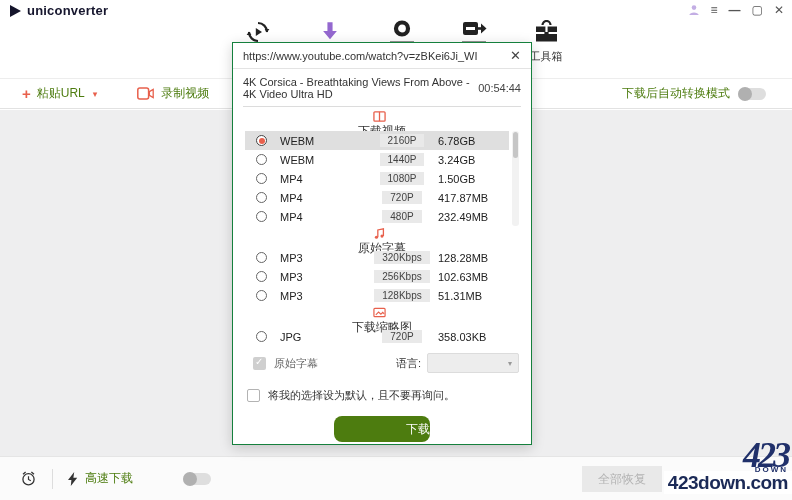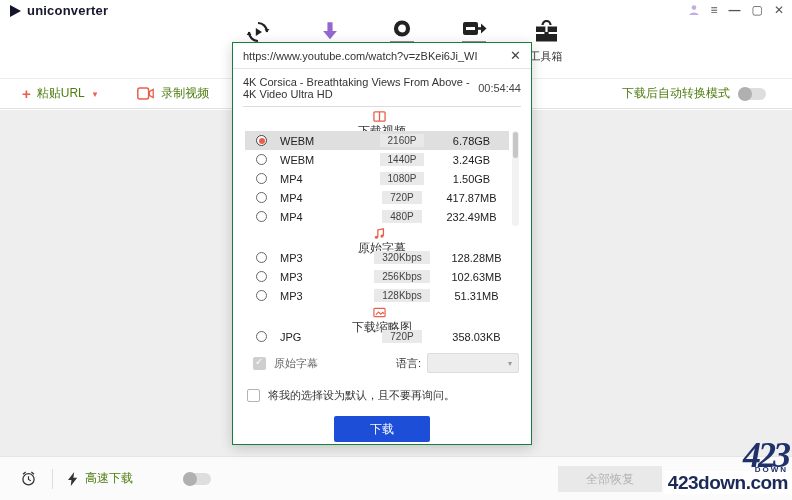--- a/index.html
+++ b/index.html
@@ -35,21 +35,21 @@
   .toggle .knob { width:14px; height:14px; border-radius:50%; background:#b0b0b0; position:absolute; left:0; top:-1px; }
   
   .content { position:absolute; top:110px; left:0; right:0; bottom:44px; background:#eeeeef; }
   
   .bottombar { position:absolute; left:0; right:0; bottom:0; height:44px; background:#fbfbfb;
                border-top:1px solid #e5e5e5; display:flex; align-items:center; }
   .bb-clock { margin-left:20px; display:flex; }
   .bb-divider { width:1px; height:20px; background:#ddd; margin:0 15px; }
   .bb-speed { display:flex; align-items:center; gap:7px; }
   .bb-toggle { margin-left:50px; }
-  .resume-btn { position:absolute; right:130px; top:9px; width:104px; height:26px; background:#e9e9e9;
+  .resume-btn { position:absolute; right:130px; top:9px; width:80px; height:26px; background:#e9e9e9;
                 border:none; color:#b3b3b3; font-size:12px; font-family:inherit; }
   
   .watermark { position:absolute; right:0; bottom:6px; z-index:9; text-align:right; }
   .wm-top { position:relative; display:inline-block; padding-right:4px; }
   .wm-423 { font-size:36px; font-weight:900; font-style:italic; color:#20306a; letter-spacing:-3px; line-height:28px;font-family:Liberation Serif, serif; }
   .wm-down { position:absolute; right:4px; bottom:-3px; font-size:8px; font-weight:800; color:#20306a; letter-spacing:2px; }
   .wm-site { background:#fff; font-size:19px; font-weight:800; color:#1b2a57; line-height:23px; padding:0 4px; letter-spacing:-.5px; }
   
   .dialog { position:absolute; left:232px; top:42px; width:300px; height:403px; background:#fff;
             border:1px solid #15803d; box-shadow:0 3px 12px rgba(0,0,0,.18); z-index:5; }
@@ -71,35 +71,35 @@
   .vscroll .sthumb { position:absolute; left:1px; top:1px; width:5px; height:26px; background:#c6c6c6; border-radius:3px; }
   .opt-row { display:grid; grid-template-columns:24px 86px 72px 1fr; align-items:center; height:19px;
              padding-left:11px; font-size:11px; color:#222; cursor:pointer; }
   .opt-row.selected { background:#dfdfdf; }
   .radio { width:11px; height:11px; border:1px solid #666; border-radius:50%; background:#fff; position:relative; }
   .radio.on { border-color:#444; }
   .radio.on::after { content:""; position:absolute; inset:1.5px; background:#e8604c; border-radius:50%; }
   .badge-wrap { text-align:center; }
   .badge { display:inline-block; background:#e9e9e9; padding:1px 8px; font-size:10px; color:#444;
            min-width:38px; text-align:center; }
-  .size { text-align:center; padding-right:4px; }
+  .size { text-align:left; padding-right:4px; }
   .sub-row { display:flex; align-items:center; margin-top:7px; padding-left:8px; height:20px; }
   .cb-dis { width:13px; height:13px; background:#cfcfcf; border-radius:2px; position:relative; margin-right:8px; cursor:pointer; }
   .cb-dis::after { content:"\2713"; position:absolute; left:2px; top:-1px; color:#fff; font-size:10px; }
   .sub-label { font-size:11px; color:#666; }
   .lang-group { margin-left:auto; display:flex; align-items:center; gap:6px; }
   .lang-label { font-size:11px; color:#333; }
   .lang-select { width:92px; height:20px; background:#ededed; border:1px solid #dcdcdc; border-radius:2px;
                  position:relative; cursor:default; }
   .lang-caret { position:absolute; right:6px; top:5px; font-size:8px; color:#999; }
   .default-row { display:flex; align-items:center; margin-top:15px; padding-left:2px; }
   .cb { width:13px; height:13px; border:1px solid #b3b3b3; background:#fff; border-radius:2px; margin-right:8px; cursor:pointer; }
   .default-label { font-size:11px; color:#333; }
-  .dl-btn { display:block; margin:13px auto 0; width:96px; height:26px; background:#1d4ed8; color:#fff;
-            font-size:12px; border:none; border-radius:2px; font-family:inherit; cursor:pointer; }
+  .dl-btn { display:block; margin:13px auto 0; width:96px; height:26px; background:#4d7c0f; color:#fff;
+            font-size:12px; border:none; border-radius:8px; font-family:inherit; cursor:pointer;text-align:right; }
 </style>
 </head>
 <body>
 
 <div class="titlebar">
   <div class="logo">
     <svg width="13" height="14" viewBox="0 0 13 14">
       <path d="M1 1l11 6-11 6z" fill="#14142b"></path>
     </svg>
     <span class="logo-text">uniconverter</span>

